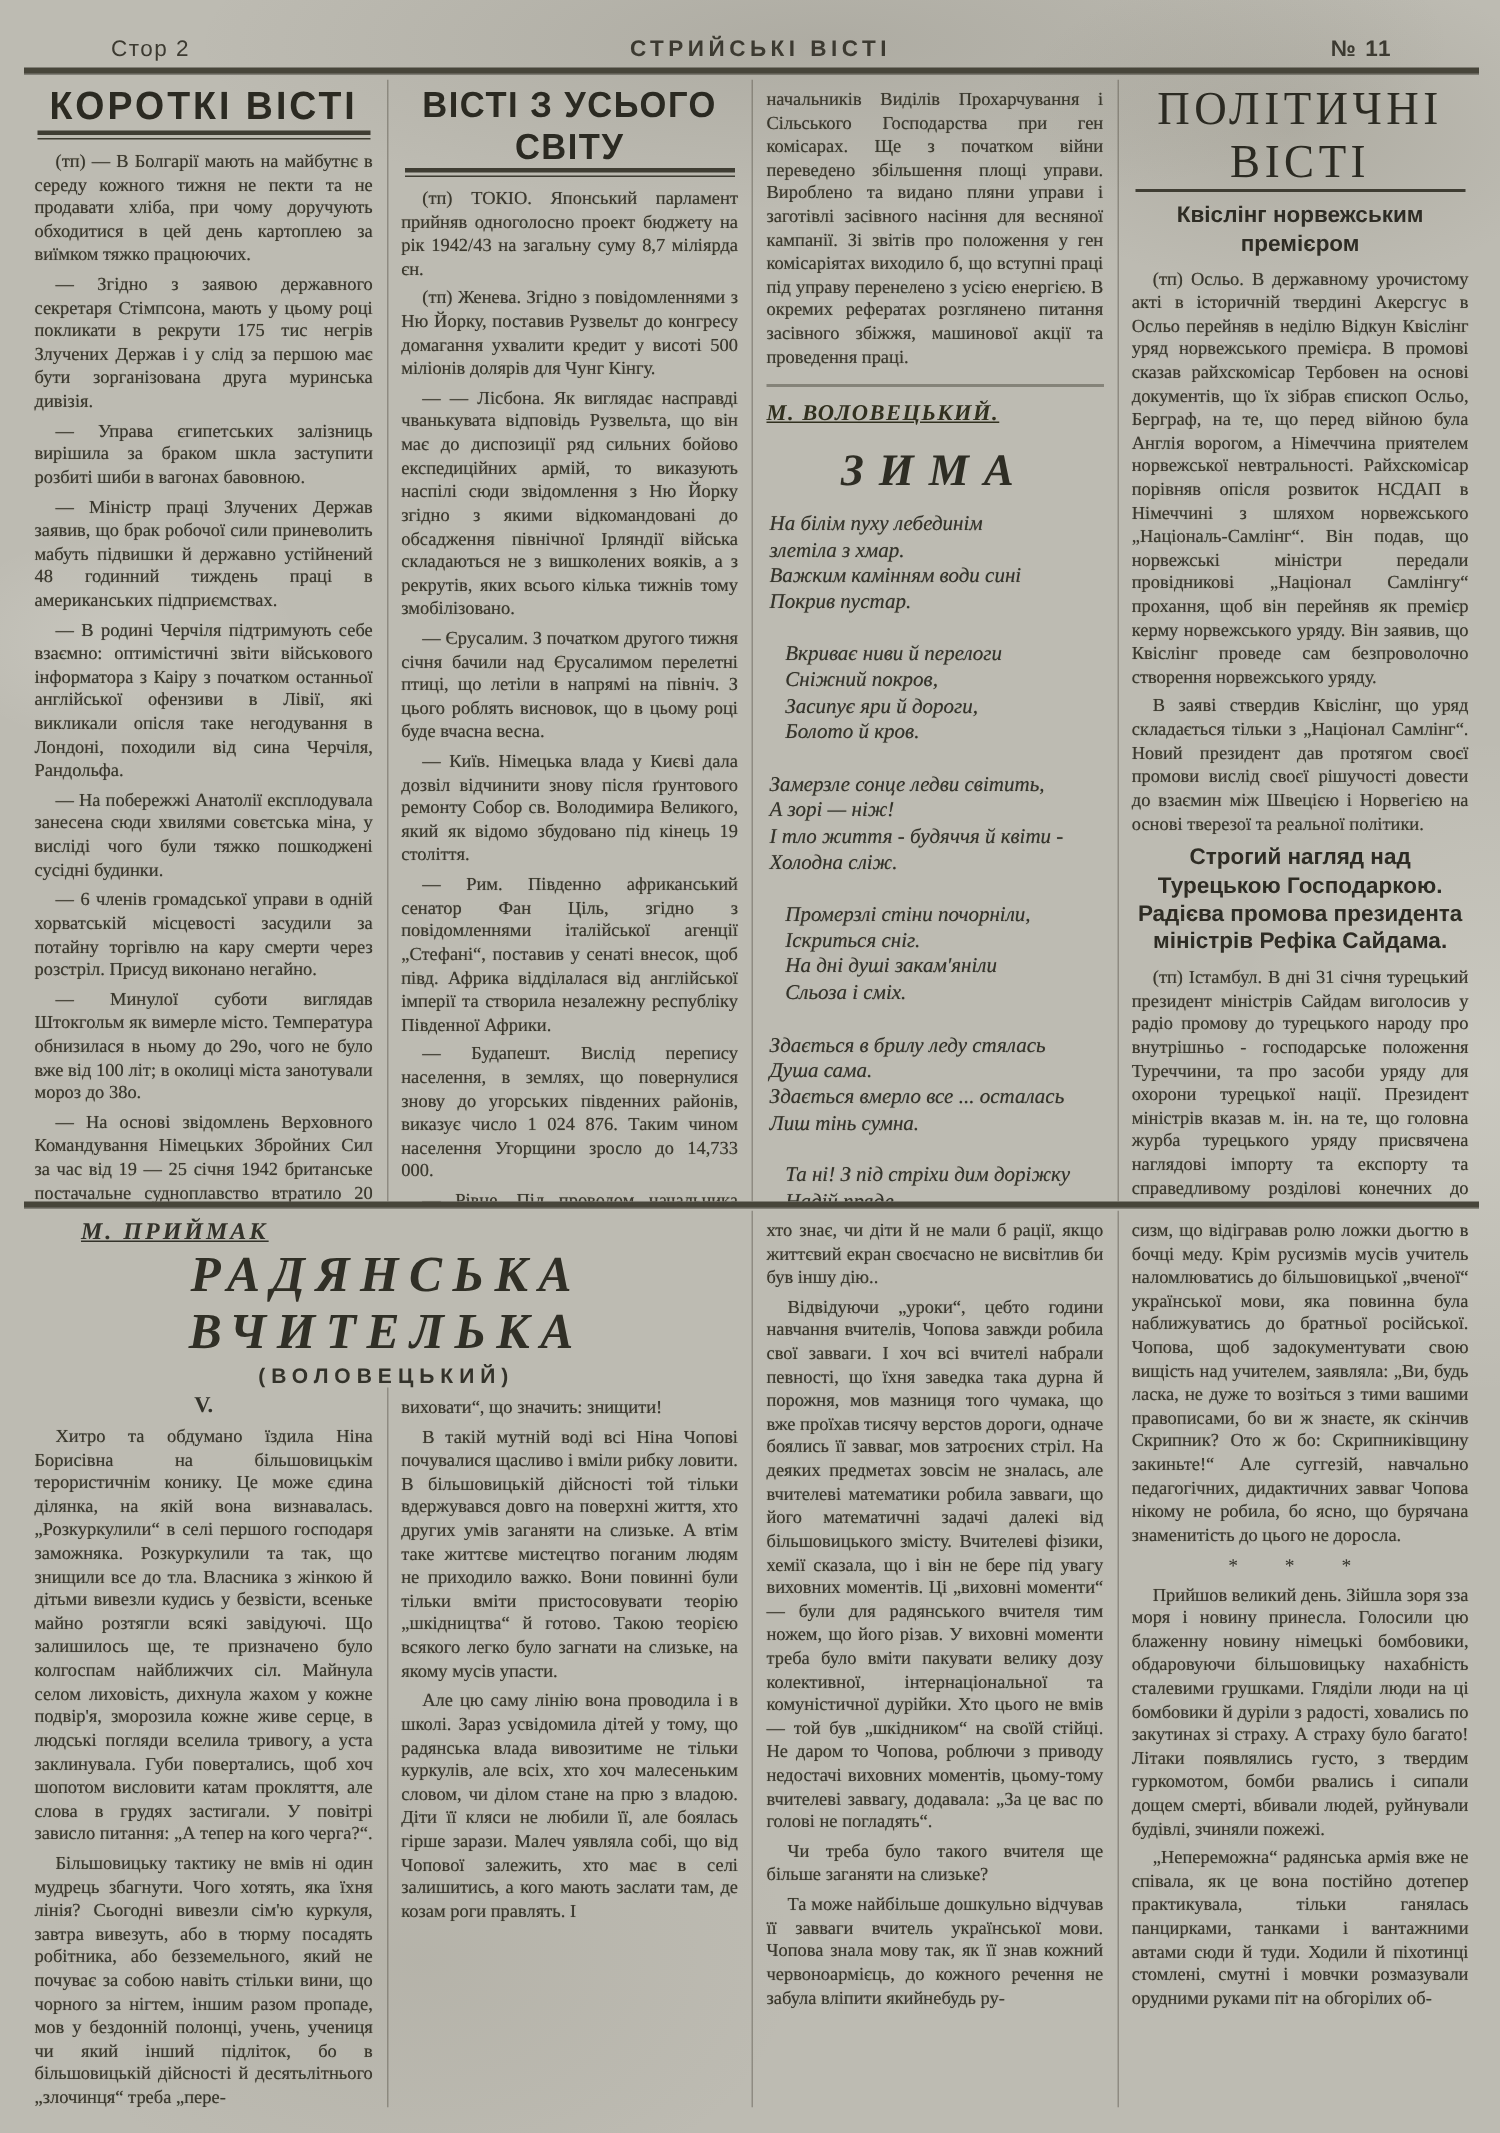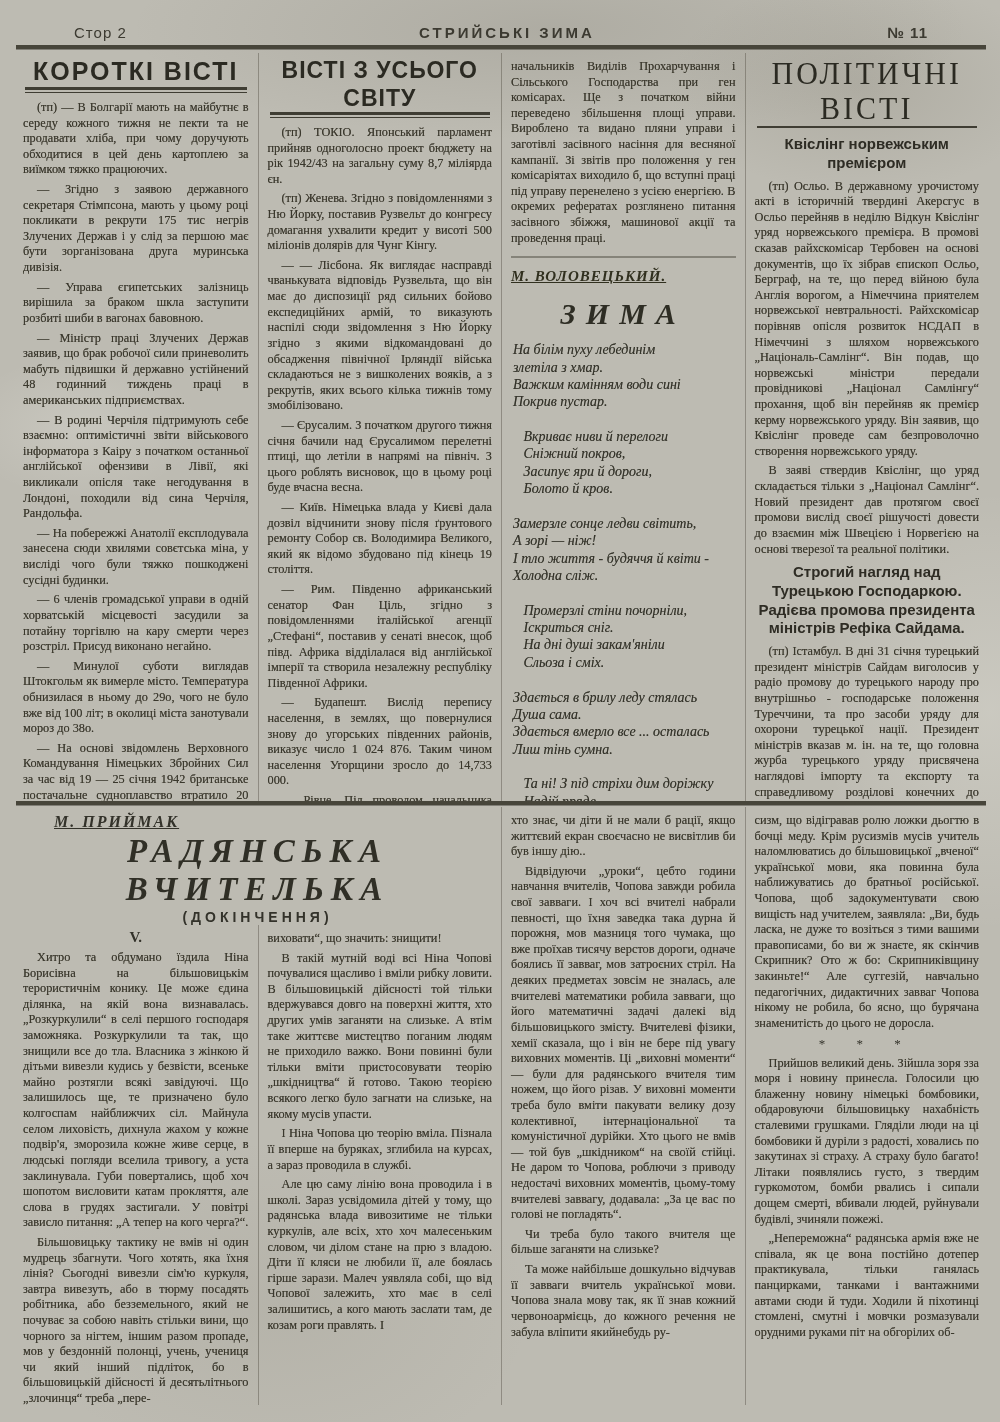--- a/index.html
+++ b/index.html
@@ -120,21 +120,21 @@
   .star-sep{text-align:center;font-size:13px;letter-spacing:14px;margin:4px 0 4px 0;color:#33322a;}
 </style>
 </head>
 <body>
 
 <div class="page">
   <div class="inner">
 
     <header class="masthead">
       <span class="m-page">Стор 2</span>
-      <span class="m-title">СТРИЙСЬКІ ЗИМА</span>
+      <span class="m-title">СТРИЙСЬКІ ВІСТІ</span>
       <span class="m-issue">№ 11</span>
     </header>
     <div class="rule-heavy"></div>
 
     <section class="top-grid">
 
       <article class="col">
         <h2 class="art-title">КОРОТКІ ВІСТІ</h2>
         <div class="rule-double"></div>
         <div class="body-text">
@@ -225,38 +225,37 @@
     </section>
 
     <div class="rule-heavy"></div>
 
     <section class="feature">
       <div class="feature-grid">
 
         <div class="f-head">
           <div class="f-byline">М. ПРИЙМАК</div>
           <h1 class="f-title">РАДЯНСЬКА ВЧИТЕЛЬКА</h1>
-          <div class="f-subtitle">(ДОКІНЧЕННЯ)</div>
+          <div class="f-subtitle">(ВОЛОВЕЦЬКИЙ)</div>
         </div>
 
         <div class="col f-col1">
           <div class="f-section">V.</div>
           <div class="body-text">
               <p class="para">Хитро та обдумано їздила Ніна Борисівна на більшовицькім терористичнім конику. Це може єдина ділянка, на якій вона визнавалась. „Розкуркулили“ в селі першого господаря заможняка. Розкуркулили та так, що знищили все до тла. Власника з жінкою й дітьми вивезли кудись у безвісти, всеньке майно розтягли всякі завідуючі. Що залишилось ще, те призначено було колгоспам найближчих сіл. Майнула селом лиховість, дихнула жахом у кожне подвір'я, зморозила кожне живе серце, в людські погляди вселила тривогу, а уста заклинувала. Губи повертались, щоб хоч шопотом висловити катам прокляття, але слова в грудях застигали. У повітрі зависло питання: „А тепер на кого черга?“.</p>
               <p class="para">Більшовицьку тактику не вмів ні один мудрець збагнути. Чого хотять, яка їхня лінія? Сьогодні вивезли сім'ю куркуля, завтра вивезуть, або в тюрму посадять робітника, або безземельного, який не почуває за собою навіть стільки вини, що чорного за нігтем, іншим разом пропаде, мов у бездонній полонці, учень, учениця чи який інший підліток, бо в більшовицькій дійсності й десятьлітнього „злочинця“ треба „пере-</p>
             </div>
         </div>
 
         <div class="col f-col2">
           <div class="body-text">
             <p class="cont">виховати“, що значить: знищити!</p>
           </div>
           <div class="body-text">
               <p class="para">В такій мутній воді всі Ніна Чопові почувалися щасливо і вміли рибку ловити. В більшовицькій дійсності той тільки вдержувався довго на поверхні життя, хто других умів заганяти на слизьке. А втім таке життєве мистецтво поганим людям не приходило важко. Вони повинні були тільки вміти пристосовувати теорію „шкідництва“ й готово. Такою теорією всякого легко було загнати на слизьке, на якому мусів упасти.</p>
-              <p class="para">І Ніна Чопова цю теорію вміла. Пізнала її вперше на буряках, зглибила на курсах, а зараз проводила в службі.</p>
               <p class="para">Але цю саму лінію вона проводила і в школі. Зараз усвідомила дітей у тому, що радянська влада вивозитиме не тільки куркулів, але всіх, хто хоч малесеньким словом, чи ділом стане на прю з владою. Діти її кляси не любили її, але боялась гірше зарази. Малеч уявляла собі, що від Чопової залежить, хто має в селі залишитись, а кого мають заслати там, де козам роги правлять. І</p>
             </div>
         </div>
 
         <div class="col f-col3">
           <div class="body-text">
             <p class="cont">хто знає, чи діти й не мали б рації, якщо життєвий екран своєчасно не висвітлив би був іншу дію..</p>
           </div>
           <div class="body-text">
               <p class="para">Відвідуючи „уроки“, цебто години навчання вчителів, Чопова завжди робила свої завваги. І хоч всі вчителі набрали певності, що їхня заведка така дурна й порожня, мов мазниця того чумака, що вже проїхав тисячу верстов дороги, одначе боялись її завваг, мов затроєних стріл. На деяких предметах зовсім не зналась, але вчителеві математики робила завваги, що його математичні задачі далекі від більшовицького змісту. Вчителеві фізики, хемії сказала, що і він не бере під увагу виховних моментів. Ці „виховні моменти“ — були для радянського вчителя тим ножем, що його різав. У виховні моменти треба було вміти пакувати велику дозу колективної, інтернаціональної та комуністичної дурійки. Хто цього не вмів — той був „шкідником“ на своїй стійці. Не даром то Чопова, роблючи з приводу недостачі виховних моментів, цьому-тому вчителеві заввагу, додавала: „За це вас по голові не погладять“.</p>

